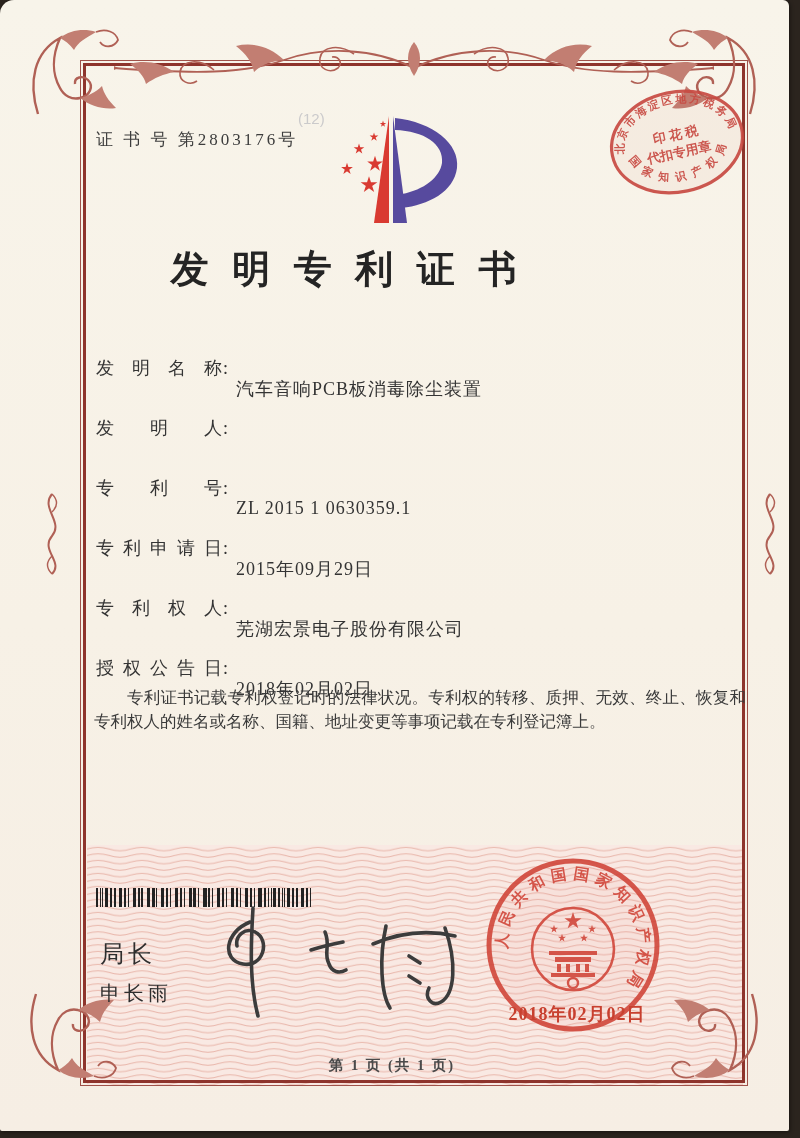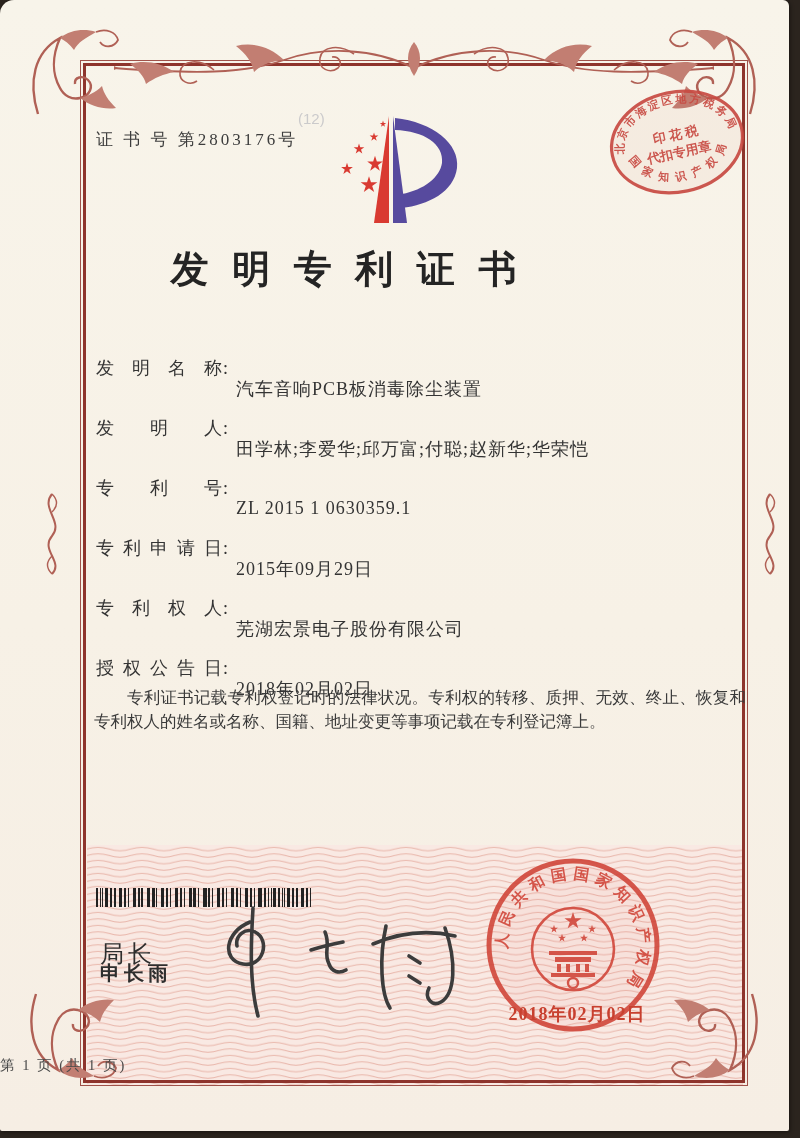--- a/index.html
+++ b/index.html
@@ -33,28 +33,28 @@
   .body-text{position:absolute;left:94px;top:686px;width:652px;font-size:16.5px;
              line-height:23.6px;color:#3a3a3a;text-align:justify;}
   .body-text p{margin:0;text-indent:2em;}
   
   .barcode{position:absolute;left:96px;top:888px;width:218px;height:19px;
      background:
        repeating-linear-gradient(90deg,#222 0 2px,transparent 2px 4px,#222 4px 5px,transparent 5px 9px,#222 9px 12px,transparent 12px 14px),
        repeating-linear-gradient(90deg,transparent 0 6px,#222 6px 7px,transparent 7px 13px);}
   .officer-title{position:absolute;left:100px;top:938px;font-size:24px;color:#2e2e2e;
       font-family:Liberation Sans, sans-serif;letter-spacing:4px;}
-  .officer-name{position:absolute;left:100px;top:960px;font-size:20px;color:#2e2e2e;
-      font-family:"Liberation Sans","DejaVu Sans",sans-serif;letter-spacing:4px;font-weight:bold;}
+  .officer-name{position:absolute;left:100px;top:980px;font-size:20px;color:#2e2e2e;
+      font-family:"Liberation Sans","DejaVu Sans",sans-serif;letter-spacing:4px;}
   .signature{position:absolute;left:205px;top:902px;}
   .seal{position:absolute;left:484px;top:856px;}
   .seal-date{position:absolute;left:492px;top:1002px;width:170px;text-align:center;
       font-size:18px;color:#c8402f;letter-spacing:1px;font-weight:600;}
-  .footer{position:absolute;left:0;top:1056px;width:760px;text-align:left;
-      font-size:14.5px;color:#4a4a4a;letter-spacing:2px;}
+  .footer{position:absolute;left:12px;top:1056px;width:760px;text-align:center;
+      font-size:14.5px;color:#4a4a4a;letter-spacing:2px;font-weight:bold;}
 </style>
 </head>
 <body>
 
 <div class="photo">
   <div class="paper">
 
     <svg width="0" height="0" style="position:absolute" aria-hidden="true">
       <defs>
         <g id="cornerF">
@@ -155,21 +155,20 @@
 
     <div class="fields">
       <div class="field-row">
         <span class="flabel">发明名称</span>
           <span class="fcolon">:</span>
         <span class="fvalue">汽车音响PCB板消毒除尘装置</span>
       </div>
       <div class="field-row">
         <span class="flabel">发明人</span>
           <span class="fcolon">:</span>
-        <span class="fvalue">田学林;李爱华;邱万富;付聪;赵新华;华荣恺</span>
       </div>
       <div class="field-row">
         <span class="flabel">专利号</span>
           <span class="fcolon">:</span>
         <span class="fvalue">ZL 2015 1 0630359.1</span>
       </div>
       <div class="field-row">
         <span class="flabel">专利申请日</span>
           <span class="fcolon">:</span>
         <span class="fvalue">2015年09月29日</span>

